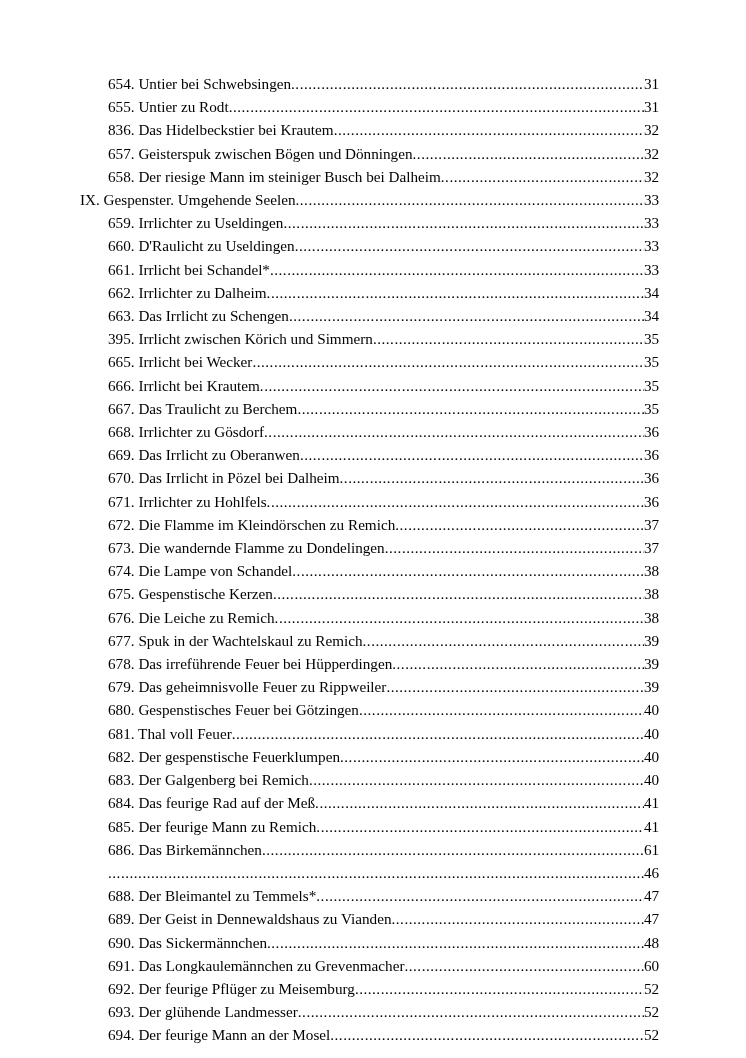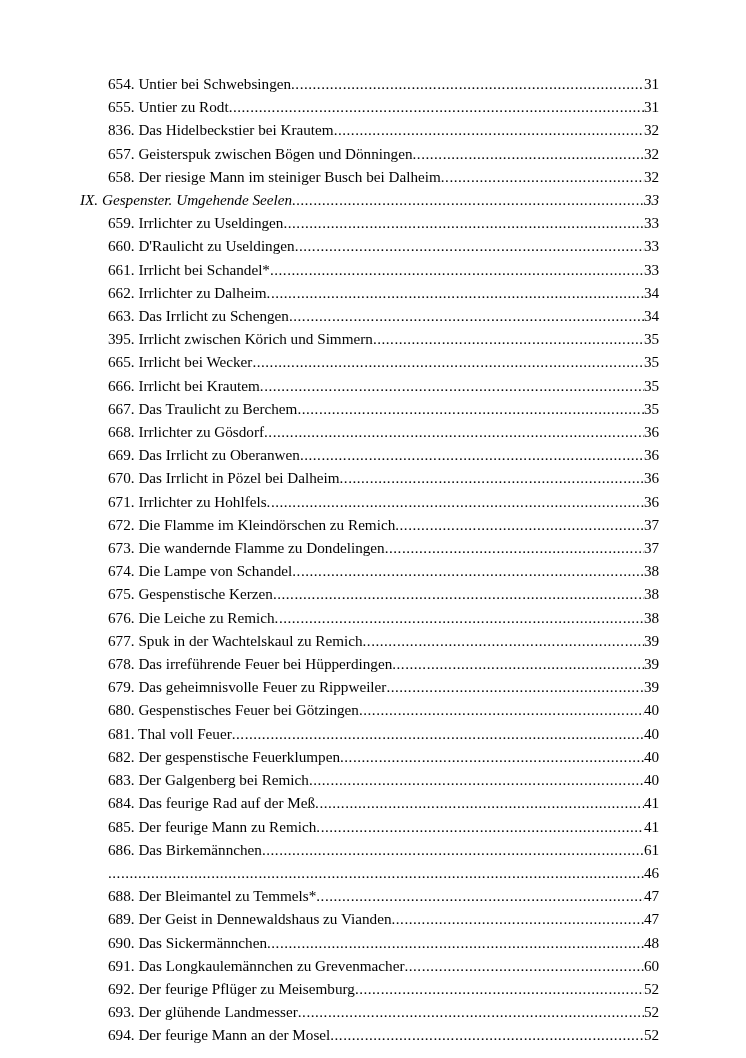--- a/index.html
+++ b/index.html
@@ -29,21 +29,20 @@
   .toc-entry {
     display: flex;
     align-items: baseline;
     font-size: 15.2px;
     line-height: 23.2px;
     white-space: nowrap;
     padding-left: 28px;
   }
   .toc-entry.section {
     padding-left: 0;
-    font-style: italic;
   }
   .entry-label {
     flex: 0 0 auto;
   }
   .leader {
     flex: 1 1 auto;
     overflow: hidden;
     white-space: nowrap;
     margin: 0 0px;
     letter-spacing: 0.5px;

